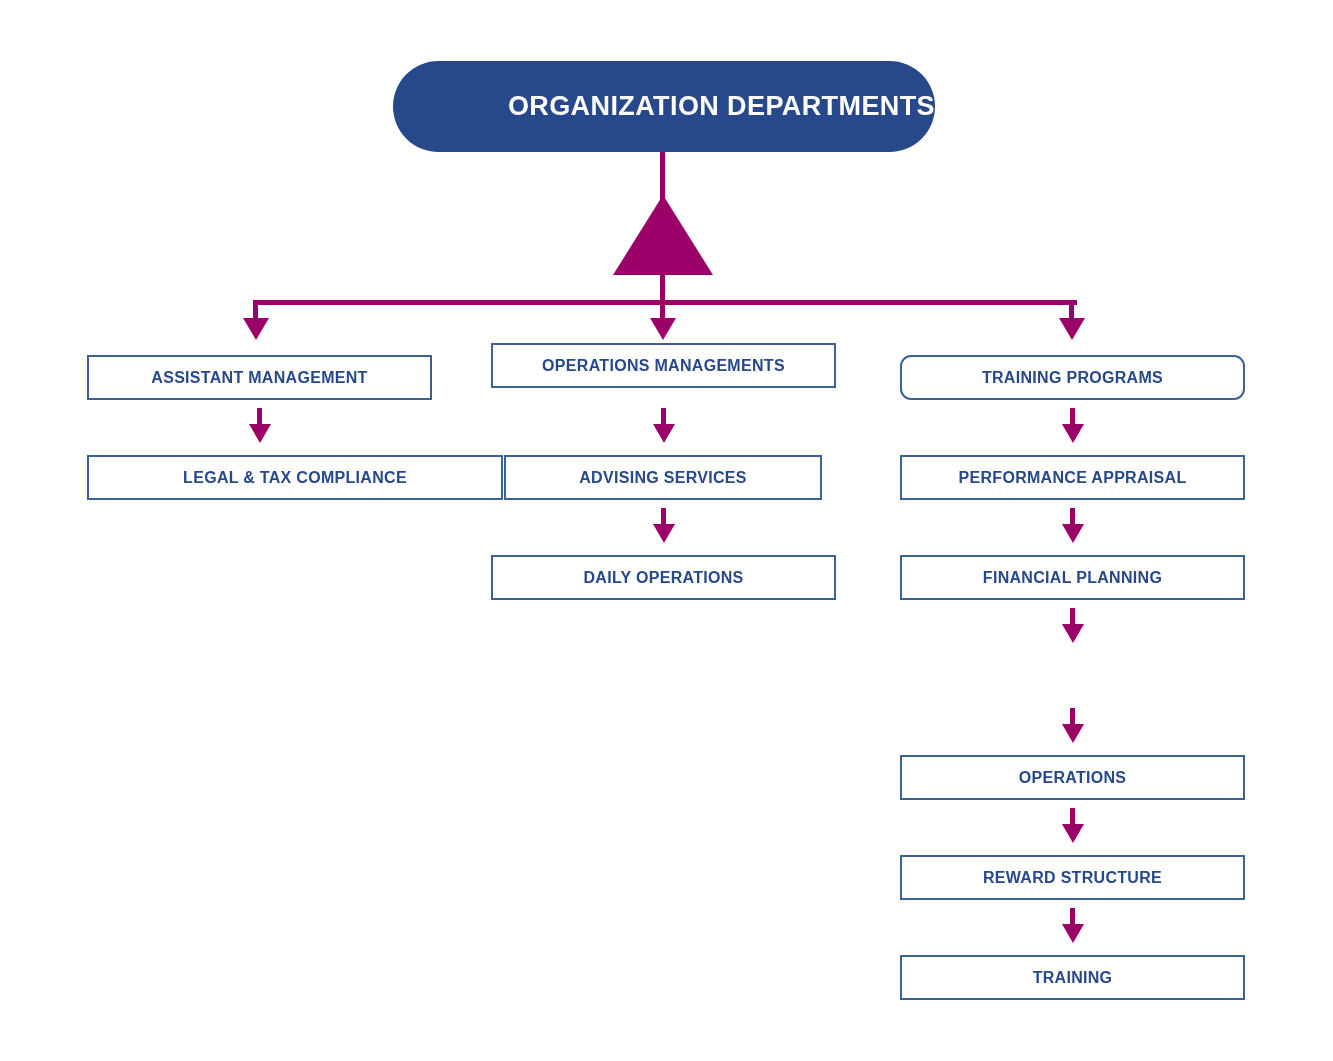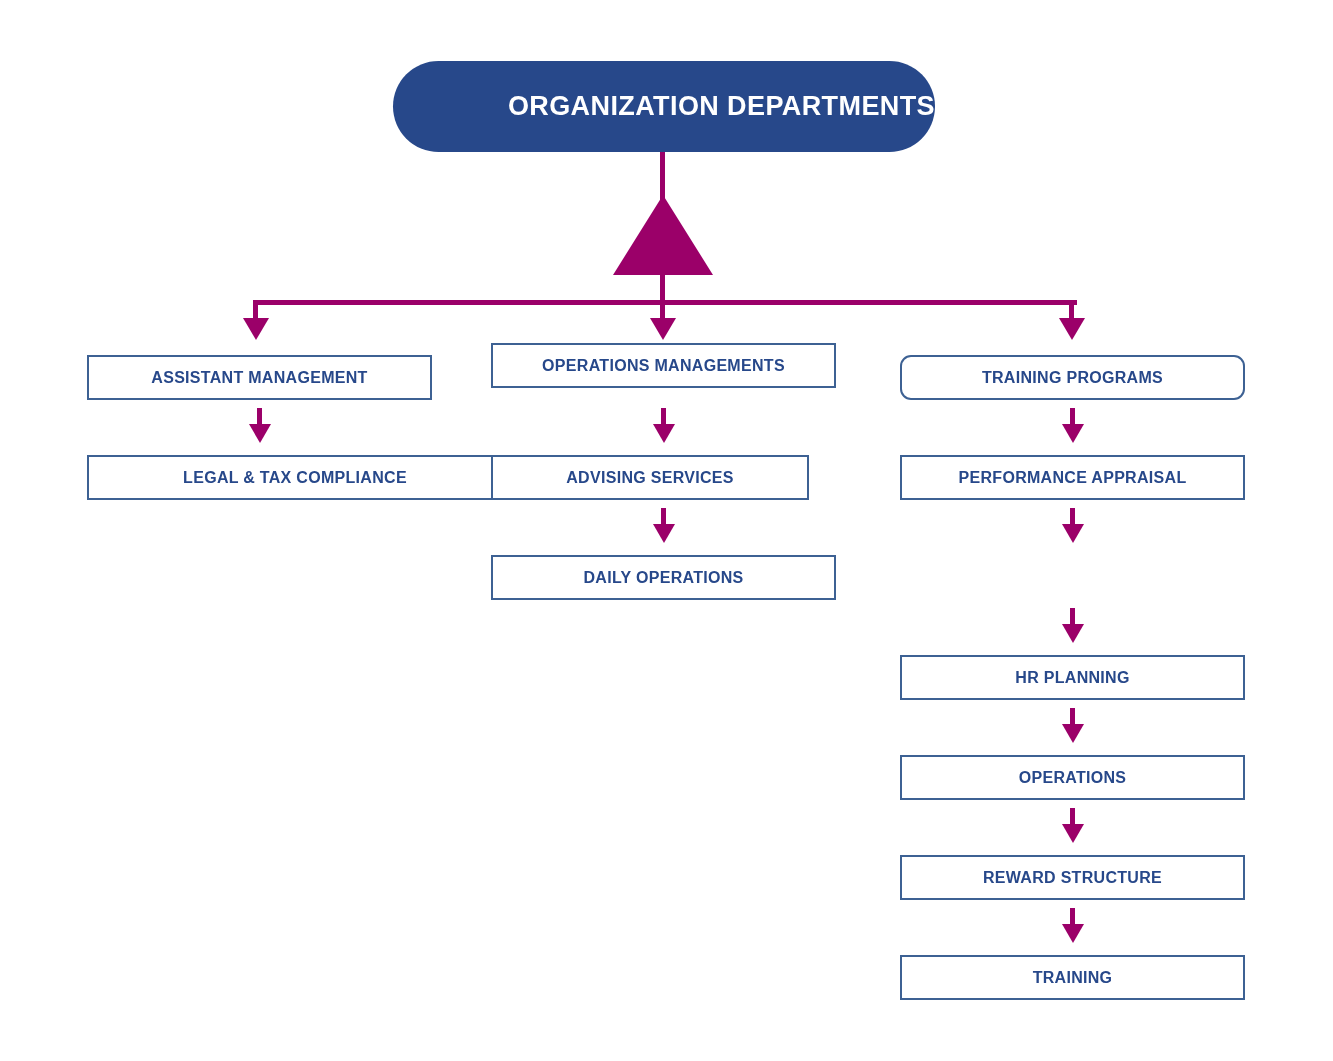--- a/index.html
+++ b/index.html
@@ -140,21 +140,21 @@
     <span class="node-label">LEGAL &amp; TAX COMPLIANCE</span>
   </div>
 
   <div class="node-box" style="left:491px; top:343px; width:345px;">
     <span class="node-label">OPERATIONS MANAGEMENTS</span>
   </div>
 
   <div class="v-line" style="left:661px; top:408px; height:20px;"></div>
   <div class="arrow-head small" style="left:653px; top:424px;"></div>
 
-  <div class="node-box" style="left:491px; top:455px; width:318px;">
+  <div class="node-box" style="left:504px; top:455px; width:318px;">
     <span class="node-label">ADVISING SERVICES</span>
   </div>
 
   <div class="v-line" style="left:661px; top:508px; height:20px;"></div>
   <div class="arrow-head small" style="left:653px; top:524px;"></div>
 
   <div class="node-box" style="left:491px; top:555px; width:345px;">
     <span class="node-label">DAILY OPERATIONS</span>
   </div>
 
@@ -165,27 +165,27 @@
   <div class="v-line" style="left:1070px; top:408px; height:20px;"></div>
   <div class="arrow-head small" style="left:1062px; top:424px;"></div>
 
   <div class="node-box" style="left:900px; top:455px; width:345px;">
     <span class="node-label">PERFORMANCE APPRAISAL</span>
   </div>
 
   <div class="v-line" style="left:1070px; top:508px; height:20px;"></div>
   <div class="arrow-head small" style="left:1062px; top:524px;"></div>
 
+  <div class="node-box" style="left:900px; top:555px; width:345px;">
+    <span class="node-label">FINANCIAL PLANNING</span>
+  </div>
 
   <div class="v-line" style="left:1070px; top:608px; height:20px;"></div>
   <div class="arrow-head small" style="left:1062px; top:624px;"></div>
 
-  <div class="node-box" style="left:900px; top:655px; width:345px;">
-    <span class="node-label">HR PLANNING</span>
-  </div>
 
   <div class="v-line" style="left:1070px; top:708px; height:20px;"></div>
   <div class="arrow-head small" style="left:1062px; top:724px;"></div>
 
   <div class="node-box" style="left:900px; top:755px; width:345px;">
     <span class="node-label">OPERATIONS</span>
   </div>
 
   <div class="v-line" style="left:1070px; top:808px; height:20px;"></div>
   <div class="arrow-head small" style="left:1062px; top:824px;"></div>

